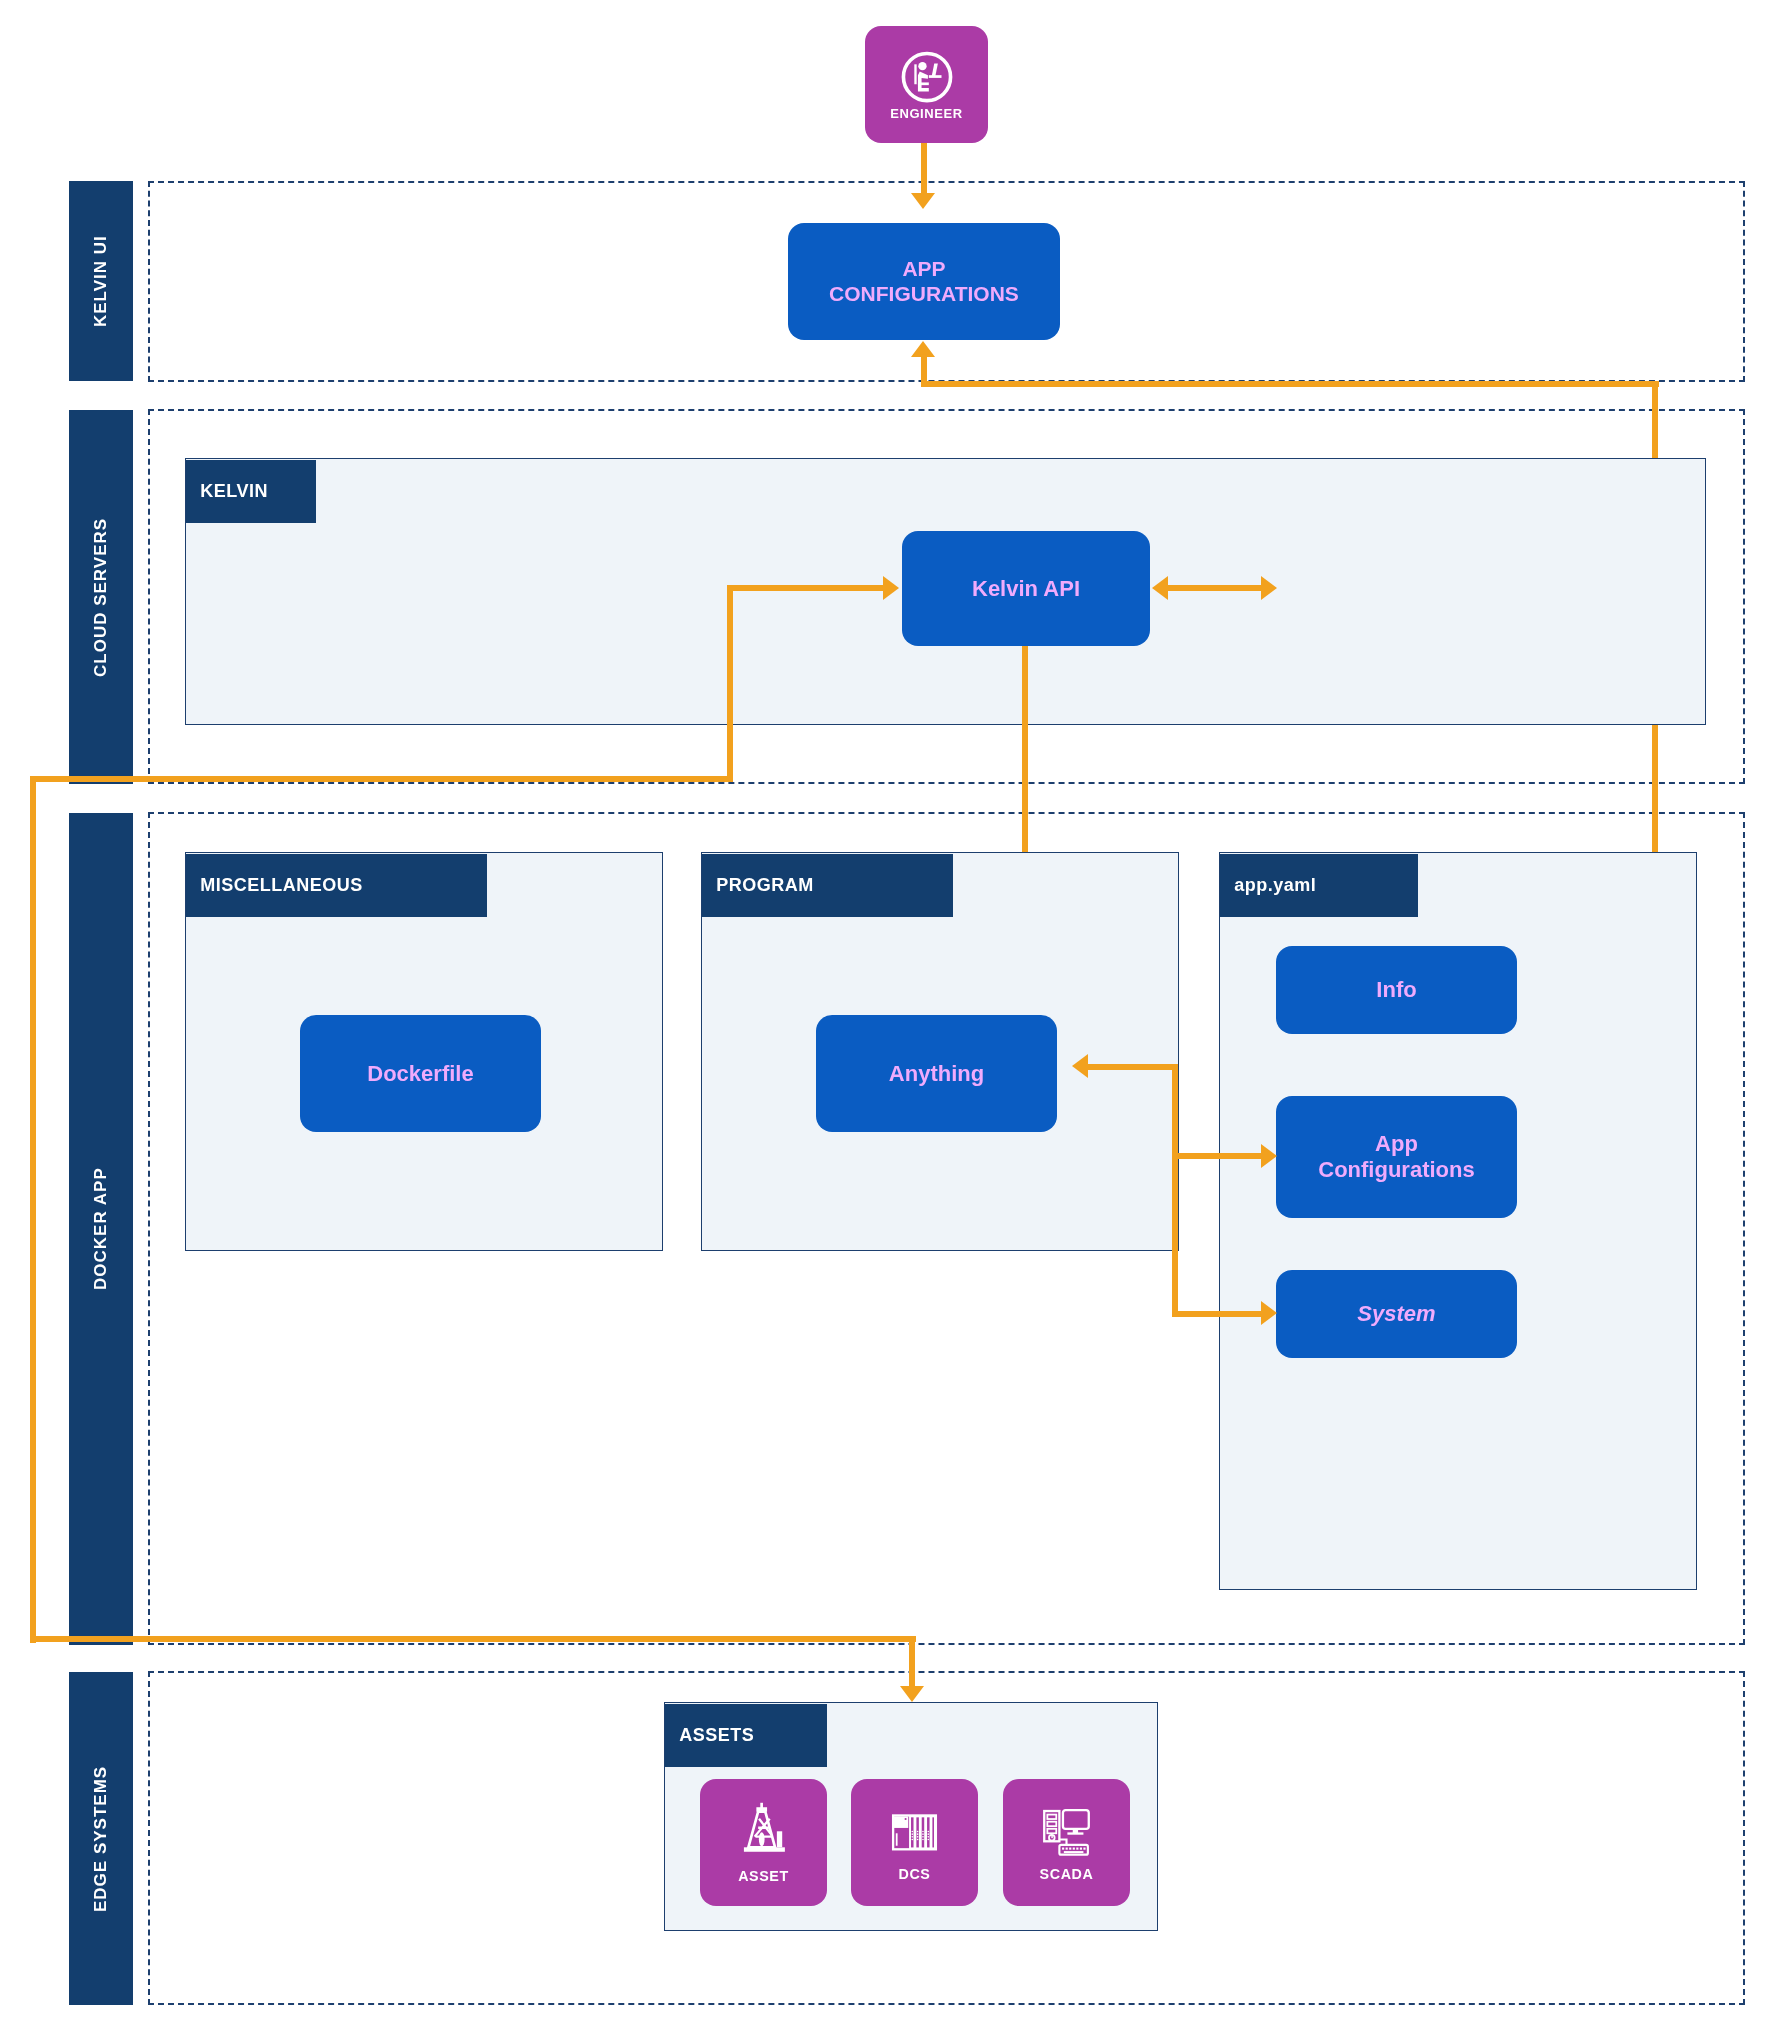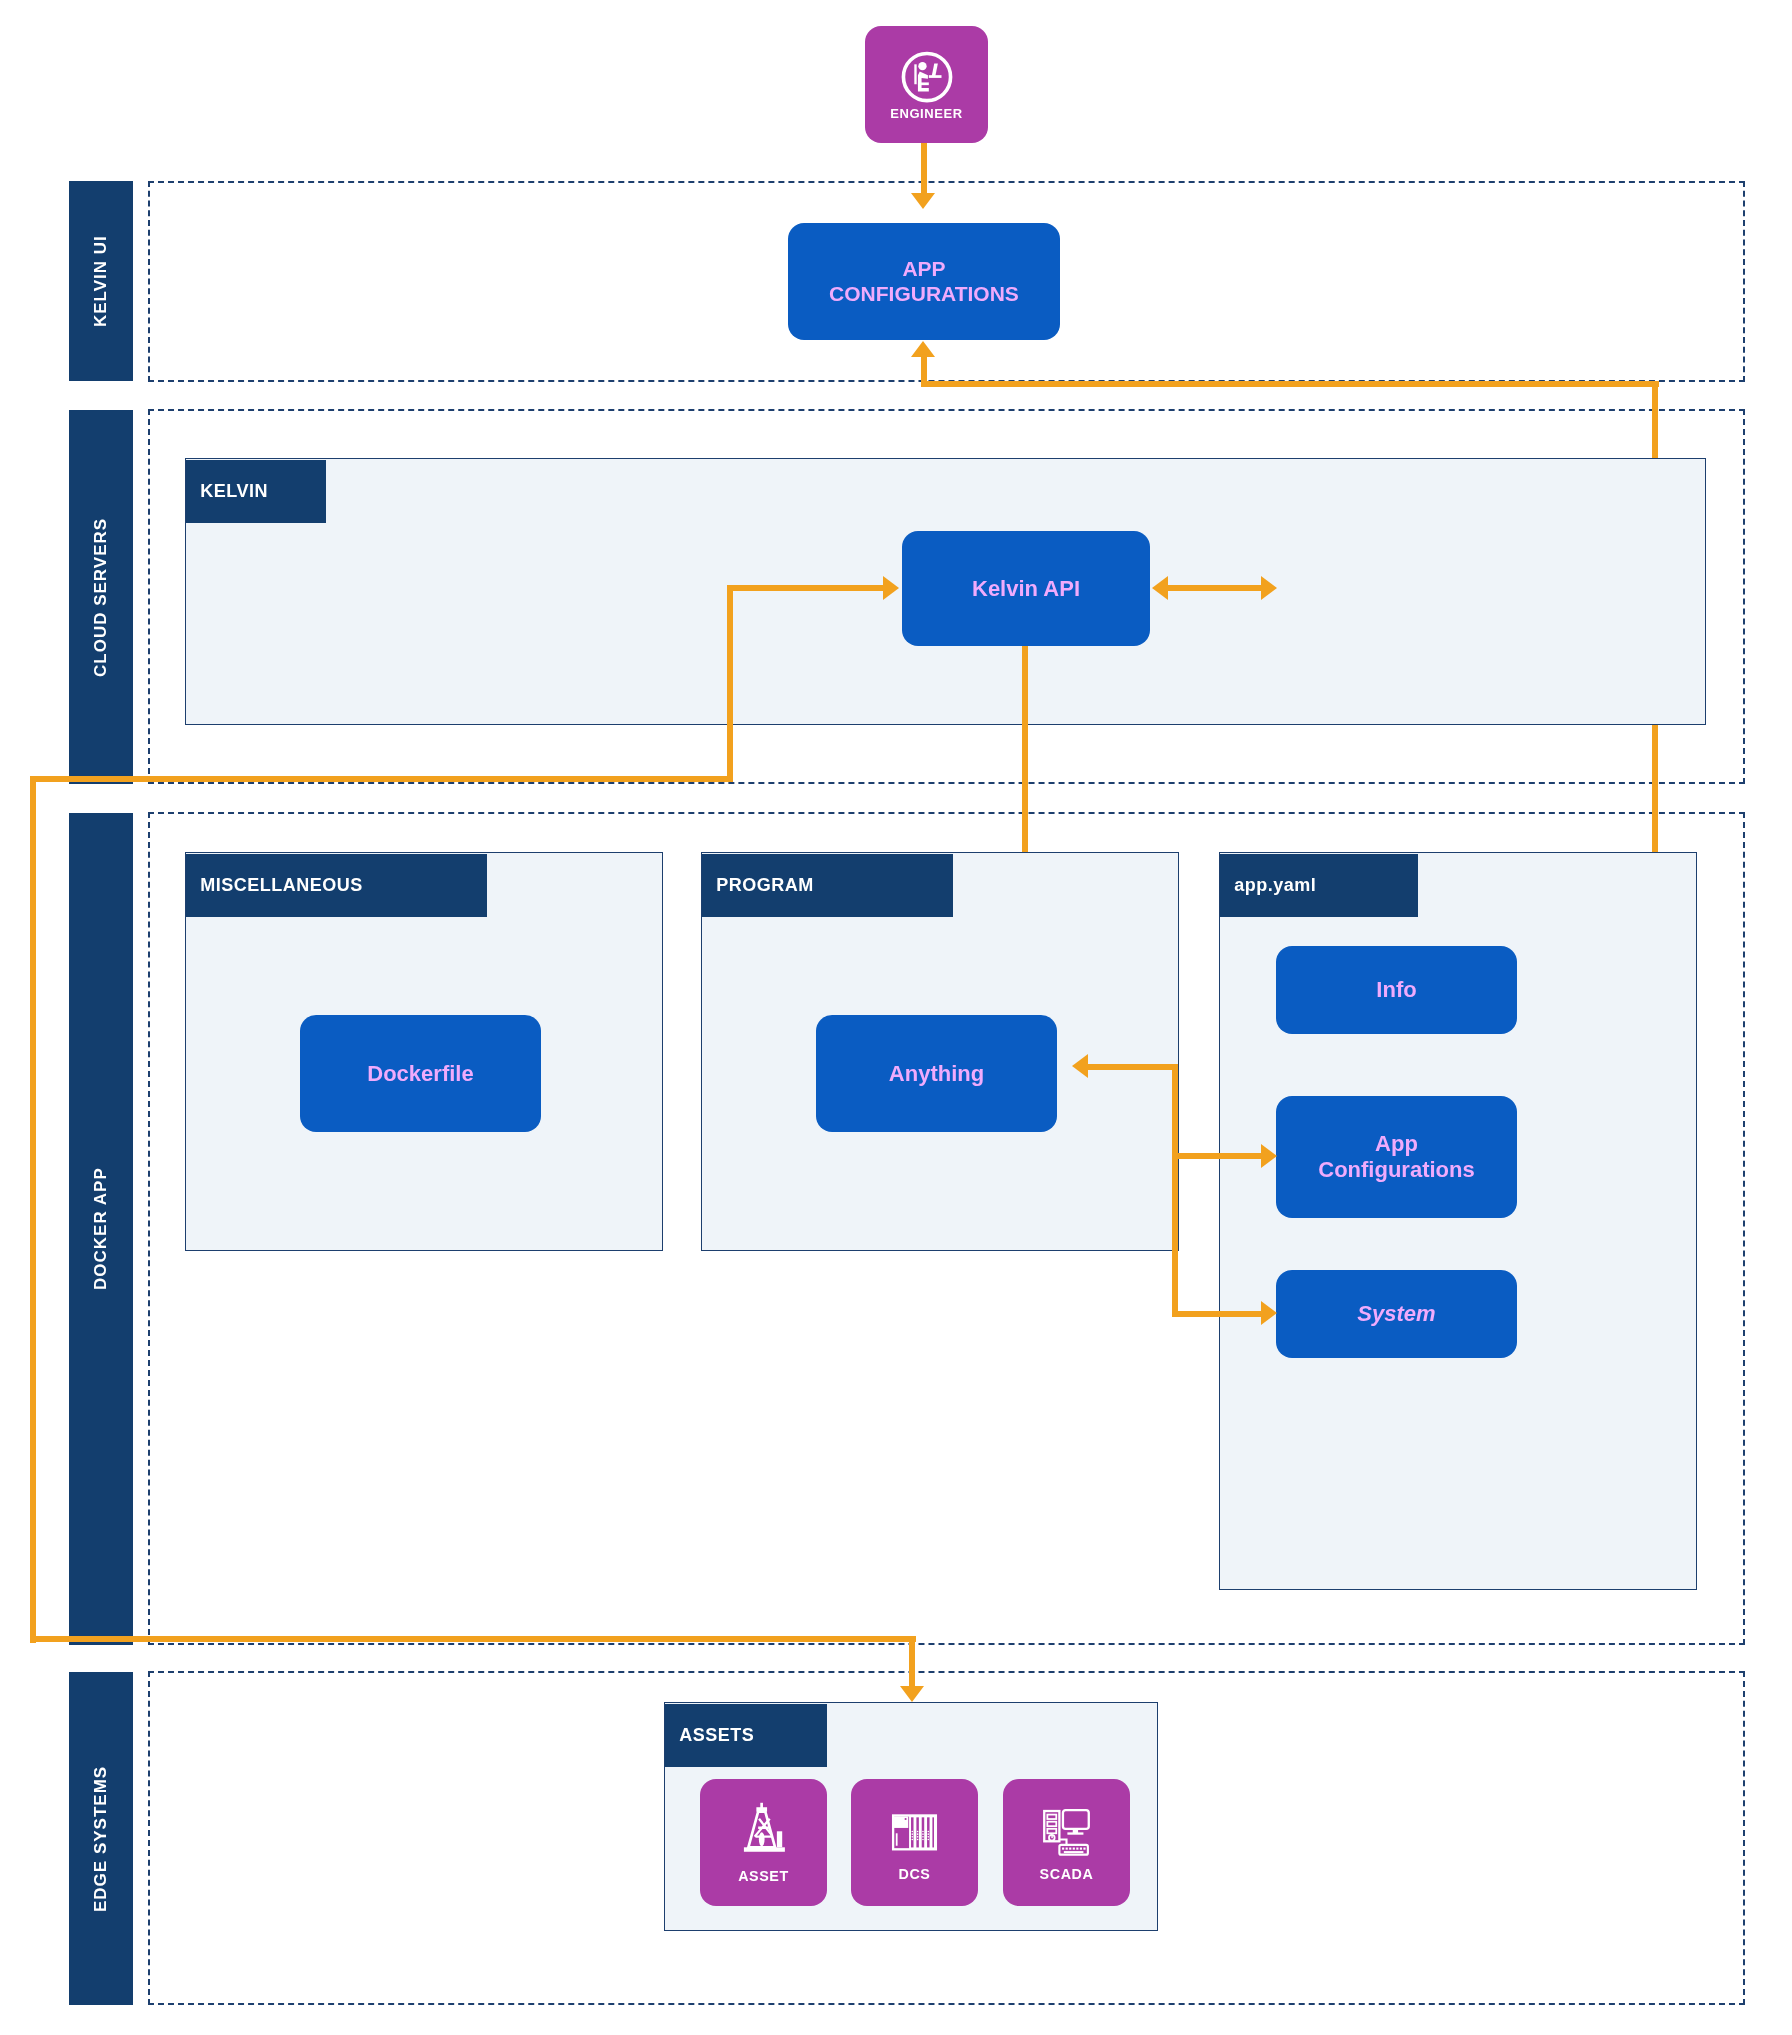--- a/index.html
+++ b/index.html
@@ -82,21 +82,21 @@
 
   <div class="cap cap-up" style="left:911px;top:341px;"></div>
   <div class="conn" style="left:921px;top:356px;width:6.2px;height:28px;"></div>
   <div class="conn" style="left:921px;top:381px;width:738px;height:6.2px;"></div>
 
   <div class="conn" style="left:1652px;top:381px;width:6.2px;height:787px;"></div>
   <div class="conn" style="left:1528px;top:1161px;width:130px;height:6.2px;"></div>
   <div class="cap cap-left" style="left:1515px;top:1152px;"></div>
 
   <div class="panel" style="left:185px;top:458px;width:1521px;height:267px;"></div>
-  <div class="panel-title" style="left:186px;top:460px;width:140px;height:63px;font-size:18px;">
+  <div class="panel-title" style="left:186px;top:460px;width:130px;height:63px;font-size:18px;">
     <span>KELVIN</span>
   </div>
 
   <div class="node" style="left:902px;top:531px;width:248px;height:115px;font-size:22px;">Kelvin API</div>
 
   <div class="conn" style="left:1165px;top:585px;width:100px;height:6.2px;"></div>
   <div class="cap cap-left" style="left:1152px;top:576px;"></div>
   <div class="cap cap-right" style="left:1261px;top:576px;"></div>
 
   <div class="conn" style="left:727px;top:585px;width:162px;height:6.2px;"></div>

